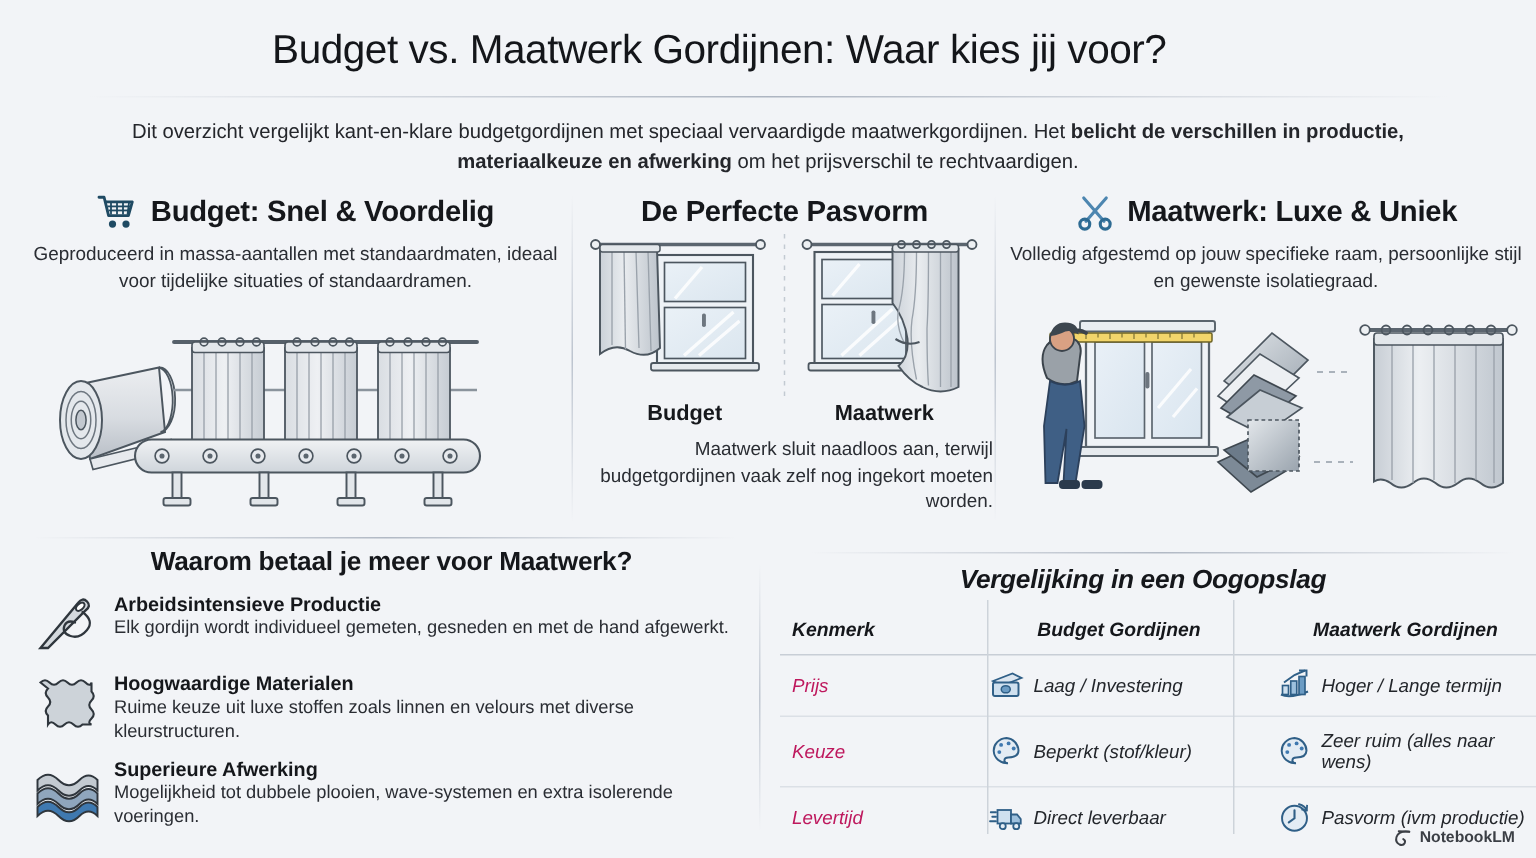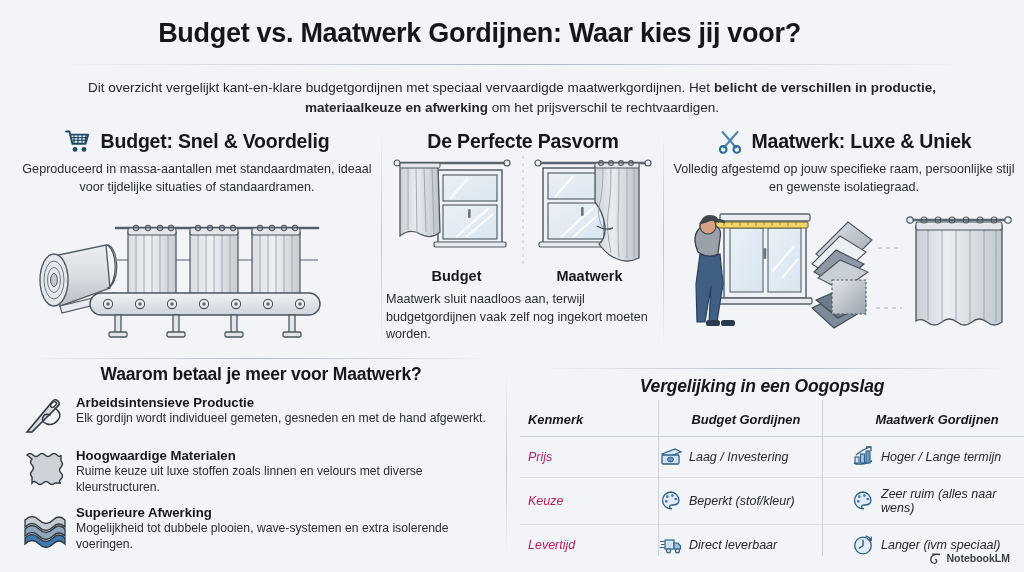--- a/index.html
+++ b/index.html
@@ -9,21 +9,21 @@
     background:#f2f4f7;
     font-family:"Liberation Sans","DejaVu Sans",sans-serif;
     color:#1b1d21;
     position:relative;
   }
   .page{position:relative;width:1024px;height:572px;box-sizing:border-box;}
 
   
   .title{
     position:absolute;left:0;top:18px;width:959px;text-align:center;
-    font-size:27px;font-weight:bold;letter-spacing:-0.3px;color:#14161a;
+    font-size:27px;font-weight:normal;letter-spacing:-0.3px;color:#14161a;
   }
   .title-rule{
     position:absolute;left:58px;top:64px;width:908px;height:1px;
     background:linear-gradient(to right,rgba(150,160,175,0),rgba(150,160,175,.75),rgba(150,160,175,0));
   }
   .intro{
     position:absolute;left:72px;top:78px;width:880px;text-align:center;
     font-size:13.5px;line-height:20px;color:#24262b;
   }
   .intro b{font-weight:bold;}
@@ -40,21 +40,21 @@
   .panel.right{left:670px;width:348px;}
 
   .phead{display:flex;align-items:center;justify-content:center;gap:9px;height:30px;}
   .phead .ptxt{font-size:19.5px;font-weight:bold;color:#15171b;letter-spacing:-0.2px;white-space:nowrap;}
   .pdesc{margin-top:5px;text-align:center;font-size:12.6px;line-height:17.5px;color:#2a2d33;}
 
   .illus{position:absolute;left:0;right:0;}
 
   .cap-row{position:absolute;left:0;top:142px;width:266px;display:flex;}
   .cap{flex:1;text-align:center;font-size:14.5px;font-weight:bold;color:#16181c;}
-  .mid-foot{position:absolute;left:-4px;top:165px;width:276px;text-align:left;
+  .mid-foot{position:absolute;left:-4px;top:165px;width:276px;text-align:right;
             font-size:12.6px;line-height:17.5px;color:#2a2d33;}
 
   
   .hrule{position:absolute;height:1px;
          background:linear-gradient(to right,rgba(150,160,175,0),rgba(150,160,175,.7),rgba(150,160,175,0));}
   .hr-left{left:22px;top:358px;width:470px;}
   .hr-right{left:540px;top:368px;width:470px;}
   .vdiv-bot{position:absolute;left:506px;top:376px;width:1px;height:178px;
             background:linear-gradient(to bottom,rgba(160,170,185,0),rgba(160,170,185,.6),rgba(160,170,185,0));}
 
@@ -604,21 +604,21 @@
           <td>
             <span class="cellwrap">
               <span class="ic">
                 <svg width="22" height="22" viewBox="0 0 22 22">
                   <circle cx="11" cy="11.5" r="8.3" fill="#e3ecf4" stroke="#2f5f87" stroke-width="1.3"></circle>
                   <path d="M11 6.2 L11 11.5 L7.2 14.2" fill="none" stroke="#2f5f87" stroke-width="1.4" stroke-linecap="round"></path>
                   <path d="M14 2.2 q4 1 5 4" fill="none" stroke="#2f5f87" stroke-width="1.3" stroke-linecap="round"></path>
                   <path d="M19.4 2.6 L19.2 6.4 L15.6 5.6" fill="none" stroke="#2f5f87" stroke-width="1.2" stroke-linejoin="round"></path>
                 </svg>
               </span>
-              <span>Langer (ivm speciaal)</span>
+              <span>Pasvorm (ivm productie)</span>
             </span>
           </td>
         </tr>
       </tbody>
     </table>
     <div class="colsep s1" style="left:138px;"></div>
     <div class="colsep s2" style="left:302px;"></div>
   </div>
 
   <div class="wm">

